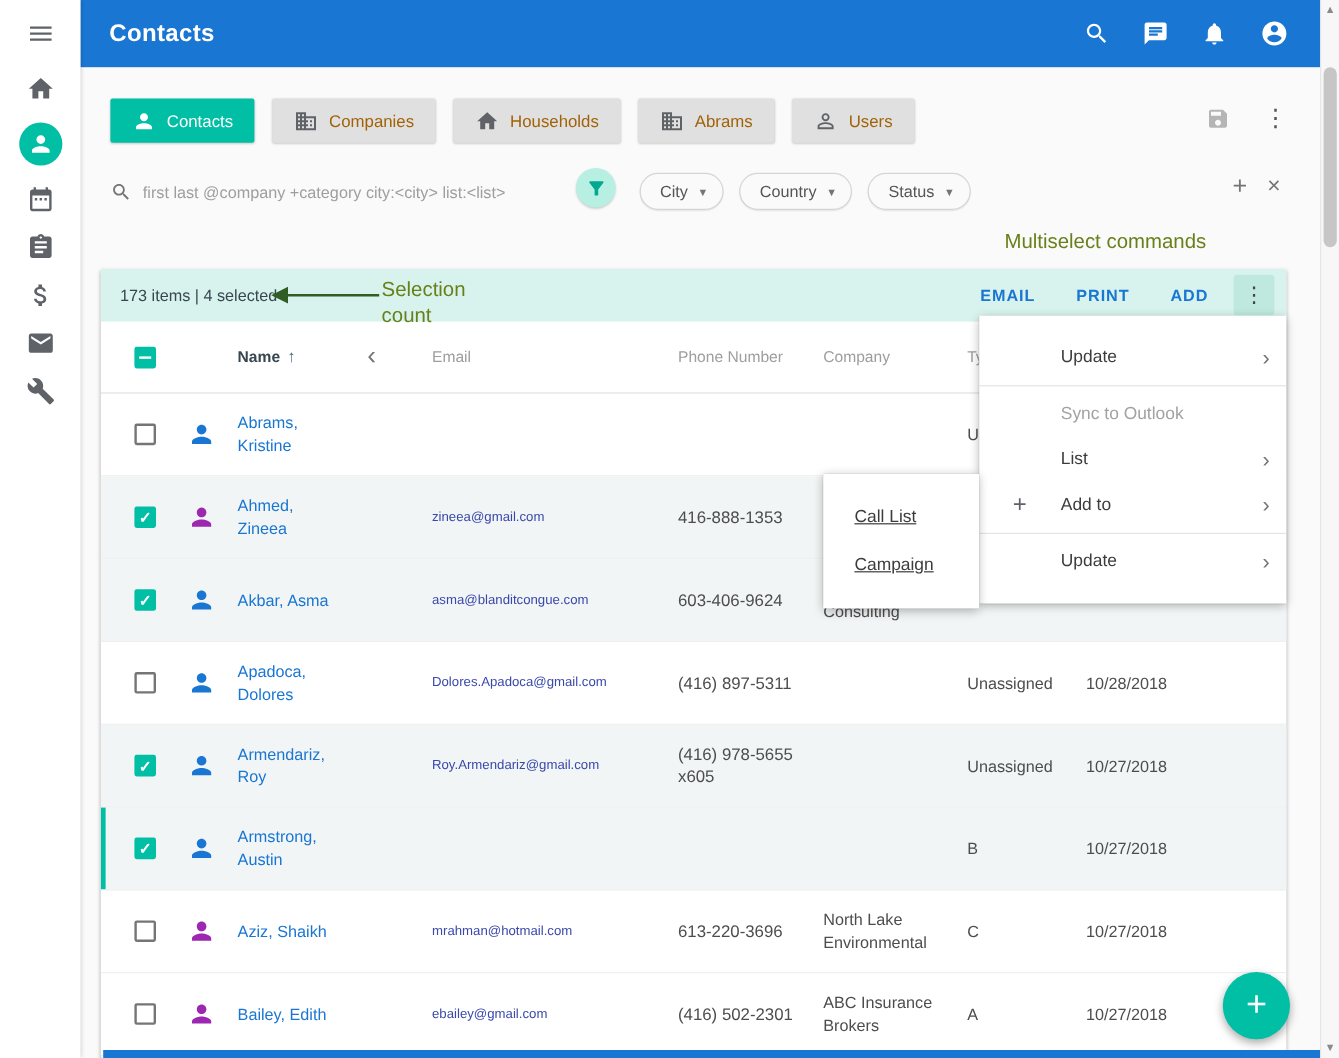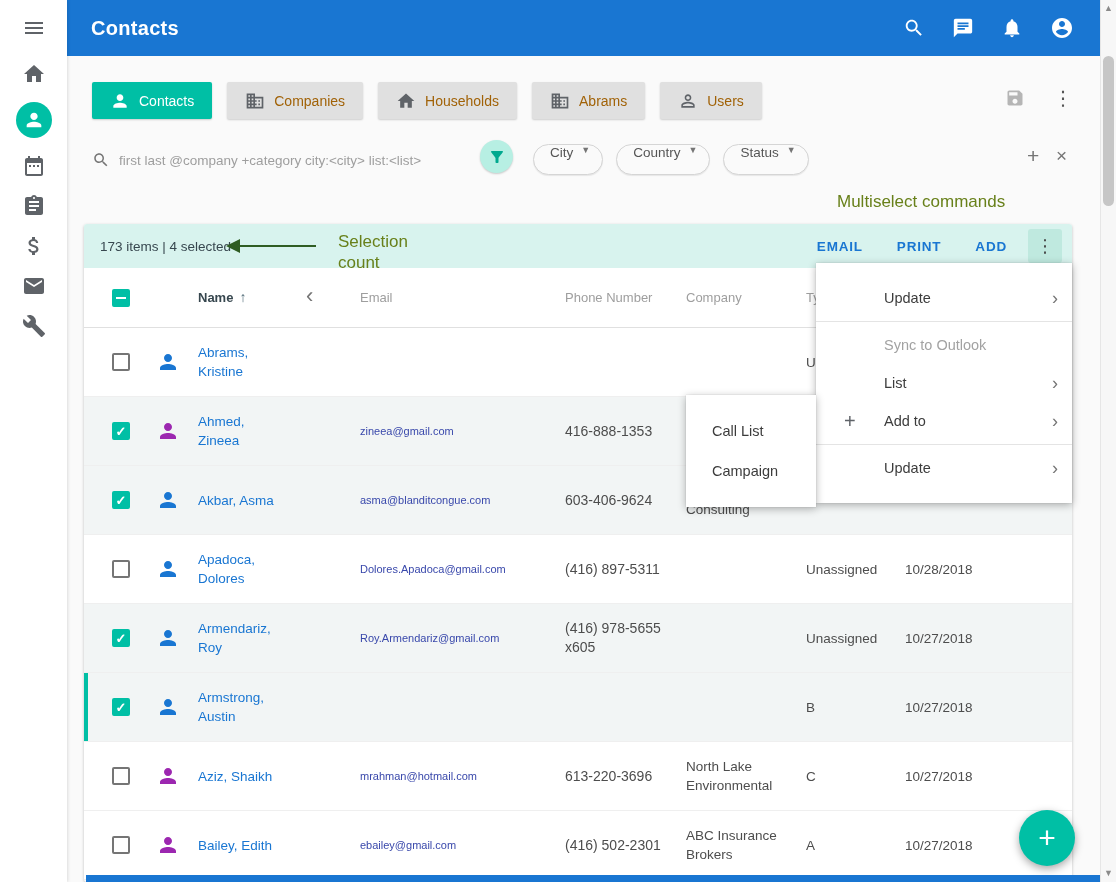--- a/index.html
+++ b/index.html
@@ -43,32 +43,32 @@
   #search-row .s-ic { fill:#757575; margin-right:9px; }
   #search-input { width:335px; border:none; background:transparent; font-size:13.5px; color:#424242;
                   outline:none; font-family:inherit; }
   #search-input::placeholder { color:#9e9e9e; }
   #filter-btn { position:absolute; left:413px; top:84px; width:33px; height:33px; border-radius:50%;
                 background:#b7efe3; border:none; display:flex; align-items:center; justify-content:center;
                 cursor:pointer; box-shadow:0 1px 2px rgba(0,0,0,.2); }
   #filter-btn svg { fill:#00a98f; }
   #chips { position:absolute; left:466px; top:88px; display:flex; gap:13px; }
   .chip { height:31px; padding:0 12px 0 16px; border:1px solid #d5d5d5; border-radius:16px; background:#fafafa;
-          display:flex; gap:8px; font-size:13.5px; color:#555; cursor:pointer;
+          display:flex; align-items:center; gap:8px; font-size:13.5px; color:#555; cursor:pointer;
           box-shadow:0 1px 1px rgba(0,0,0,.08); }
   .chip .caret { font-size:9px; color:#757575; }
   #add-filter, #clear-search { position:absolute; top:90px; border:none; background:none; color:#757575;
                                cursor:pointer; line-height:20px; }
   #add-filter { left:960px; font-size:21px; }
   #clear-search { left:989px; font-size:19px; }
 
   
   .annot { position:absolute; color:#68801a; font-size:17px; z-index:25; }
   #annot-multiselect { left:837px; top:192px; }
-  #annot-selection { left:318px; top:231px; line-height:21px;margin-left:20px; }
+  #annot-selection { left:318px; top:231px; line-height:21px; }
   #annot-arrow { position:absolute; left:222px; top:234px; z-index:25; }
 
   
   #card { position:absolute; left:84px; top:224px; width:988px; height:658px; background:#fff;
           border-radius:3px; box-shadow:0 1px 3px rgba(0,0,0,.25); z-index:10; overflow:hidden; }
   #selection-bar { height:44px; background:#d8f3ee; display:flex; align-items:center; padding:0 10px 0 16px; }
   #sel-summary { font-size:13.5px; color:#37474f; }
   #sel-actions { margin-left:auto; display:flex; align-items:center; gap:8px; }
   .sel-btn { border:none; background:none; color:#1976d2; font-size:13.5px; font-weight:700;
              letter-spacing:.8px; padding:8px 13px; cursor:pointer; }
@@ -107,21 +107,21 @@
           padding:16px 0; z-index:30; }
   #menu-main { left:816px; top:263px; width:256px; }
   #menu-sub  { left:686px; top:395px; width:130px; }
   .m-item { height:38px; display:flex; align-items:center; padding:0 14px 0 68px; font-size:14.5px;
             color:#3c3c3c; position:relative; cursor:pointer; }
   .m-item.disabled { color:#a2a2a2; cursor:default; }
   .m-item .m-plus { position:absolute; left:28px; font-size:20px; color:#5f6368; }
   .m-chevron { margin-left:auto; color:#757575; font-size:18px; }
   .m-div { height:1px; background:#e4e4e4; margin:4px 0; }
   .ms-item { height:40px; display:flex; align-items:center; padding:0 10px 0 26px; font-size:14.5px;
-             color:#3c3c3c; cursor:pointer; }
+             color:#3c3c3c; cursor:pointer;text-decoration:underline; }
 
   
   #fab { position:absolute; left:1019px; top:810px; width:56px; height:56px; border-radius:50%;
          background:#00bfa5; color:#fff; border:none; display:flex; align-items:center; justify-content:center;
          font-size:30px; box-shadow:0 3px 8px rgba(0,0,0,.35); z-index:35; cursor:pointer; }
   #hscroll { position:absolute; left:86px; top:875px; width:1014px; height:7px; background:#1976d2; z-index:36; }
   #vscroll { position:absolute; left:1100px; top:0; width:16px; height:882px; background:#f7f7f7;
              border-left:1px solid #e6e6e6; z-index:40; }
   #vscroll .arr { position:absolute; left:0; width:15px; text-align:center; font-size:9px; color:#8a8a8a; cursor:pointer; }
   .arr.up { top:3px; } .arr.down { bottom:4px; }

